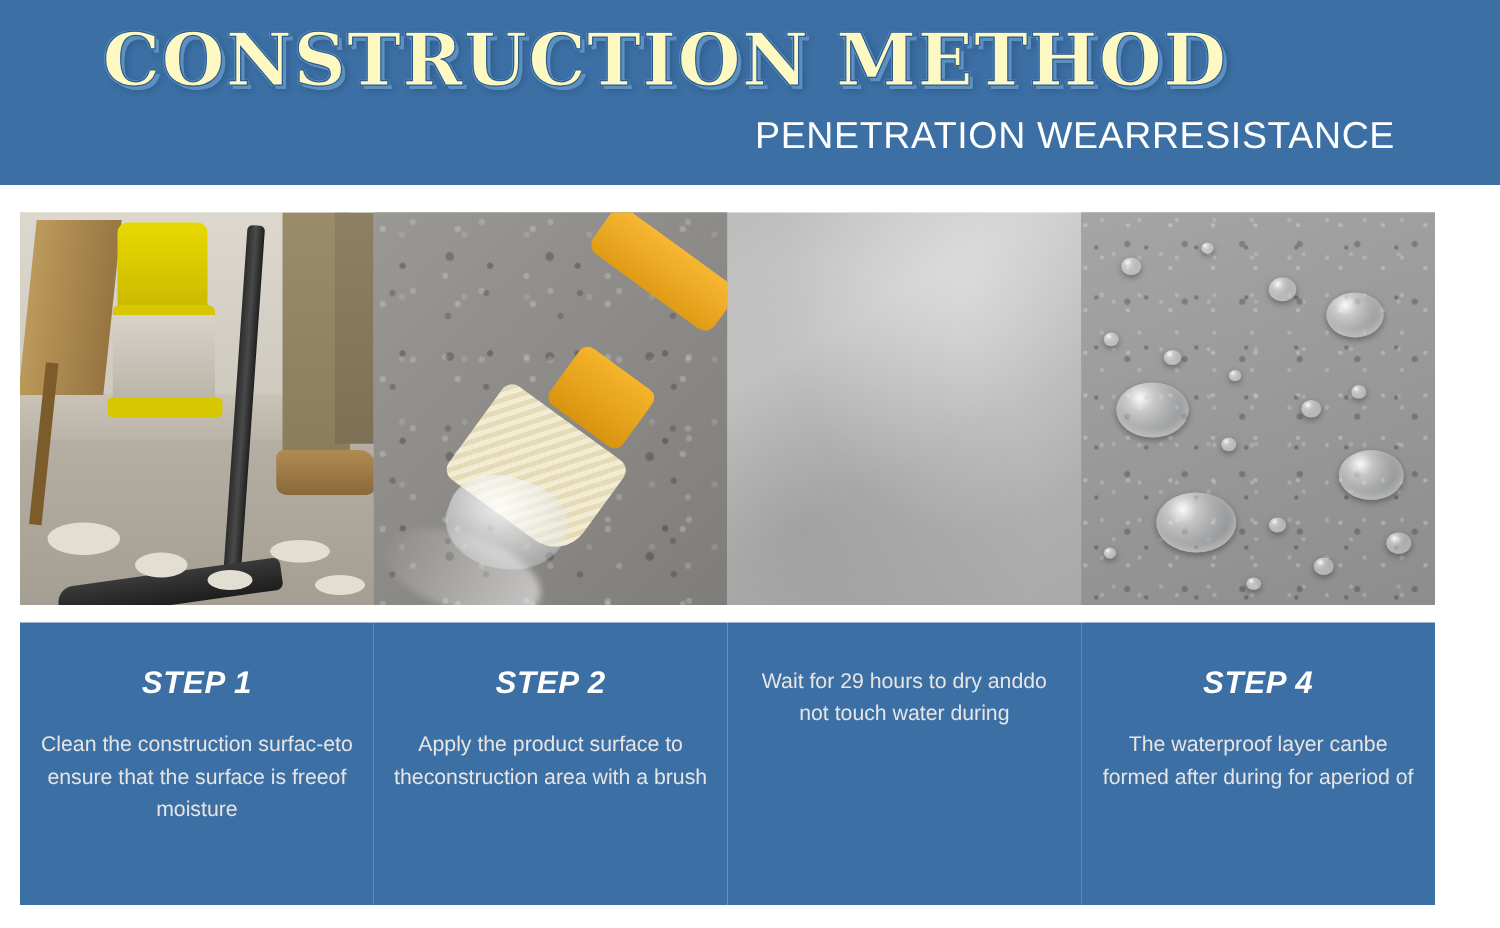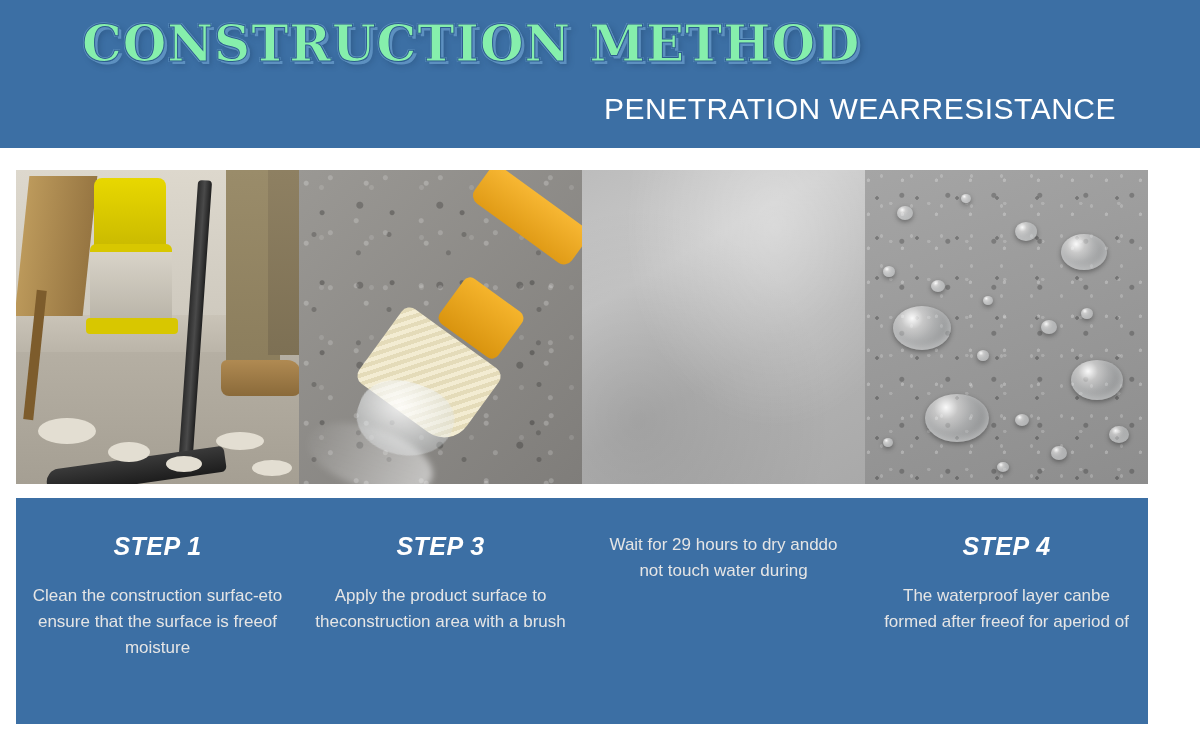--- a/index.html
+++ b/index.html
@@ -29,23 +29,23 @@
     height: 148px;
     background: #3a6ea5;
     background: #3c6fa4;
   }
   .header-title {
     position: absolute;
     left: 82px;
     top: 14px;
     font-family: "DejaVu Serif", serif;
     font-weight: bold;
-    font-size: 50px;
+    font-size: 58px;
     letter-spacing: 1px;
-    color: #86efac;
+    color: #fef9c3;
     -webkit-text-stroke: 1px #2d5c8f;
     text-shadow:
       3px 3px 0 #5d90c0,
       -1px -1px 0 #5d90c0,
       1px -1px 0 #5d90c0,
       -1px 1px 0 #5d90c0,
       4px 4px 6px rgba(20,50,80,0.35);
     white-space: nowrap;
   }
   .header-subtitle {
@@ -299,21 +299,21 @@
 
     <div class="step">
       <div class="step-photo ph2">
         <div class="handle"></div>
         <div class="ferrule"></div>
         <div class="bristles"></div>
         <div class="liquid"></div>
         <div class="smear"></div>
       </div>
       <div class="step-card">
-        <div class="step-label">STEP 3</div>
+        <div class="step-label">STEP 2</div>
         <div class="step-desc">Apply the product surface to theconstruction area with a brush</div>
       </div>
     </div>
 
     <div class="step">
       <div class="step-photo ph3"></div>
       <div class="step-card">
         <div class="step-desc">Wait for 29 hours to dry anddo not touch water during</div>
       </div>
     </div>
@@ -334,18 +334,18 @@
         <div class="bead" style="left:206px;top:190px;width:52px;height:40px;"></div>
         <div class="bead" style="left:60px;top:224px;width:64px;height:48px;"></div>
         <div class="bead" style="left:150px;top:244px;width:14px;height:12px;"></div>
         <div class="bead" style="left:18px;top:268px;width:10px;height:9px;"></div>
         <div class="bead" style="left:186px;top:276px;width:16px;height:14px;"></div>
         <div class="bead" style="left:244px;top:256px;width:20px;height:17px;"></div>
         <div class="bead" style="left:132px;top:292px;width:12px;height:10px;"></div>
       </div>
       <div class="step-card">
         <div class="step-label">STEP 4</div>
-        <div class="step-desc">The waterproof layer canbe formed  after freeof for aperiod  of</div>
+        <div class="step-desc">The waterproof layer canbe formed  after during for aperiod  of</div>
       </div>
     </div>
 
   </div>
 </div>
 
 </body></html>

